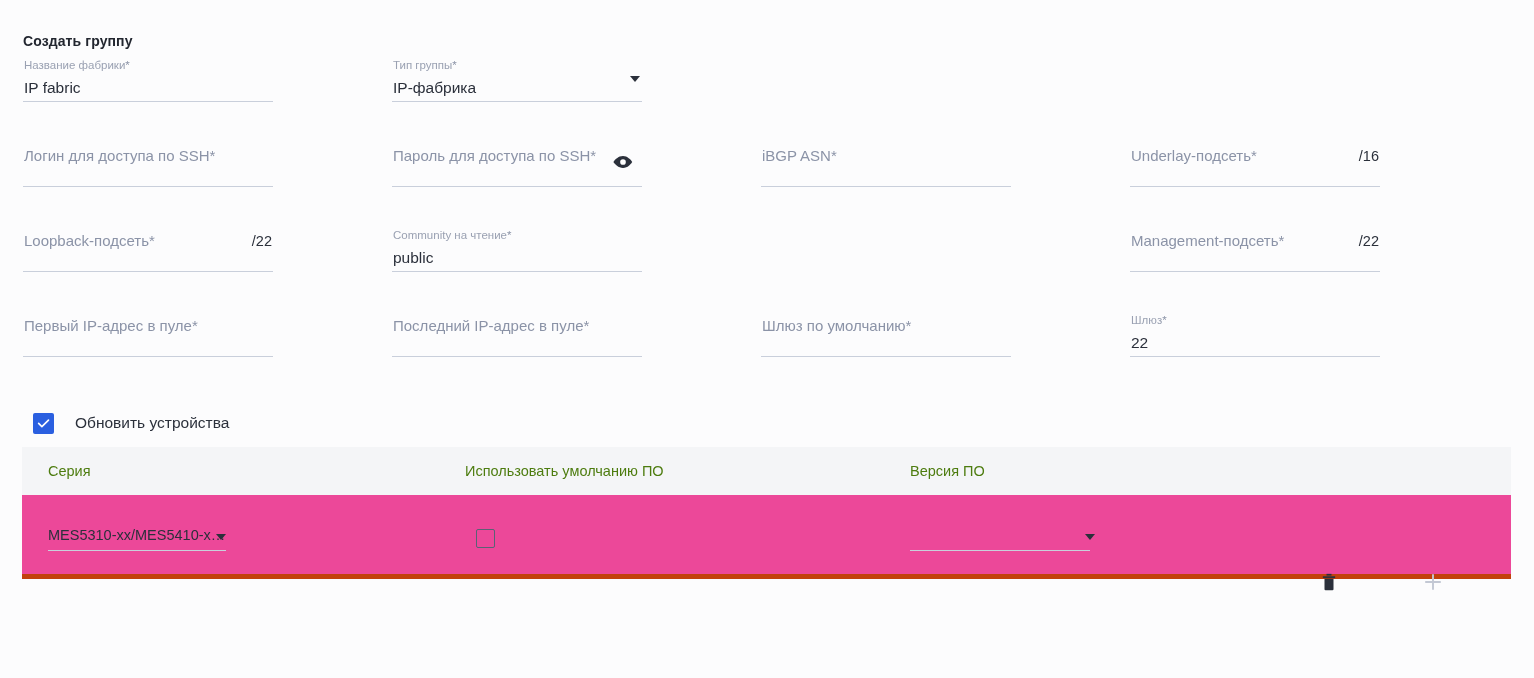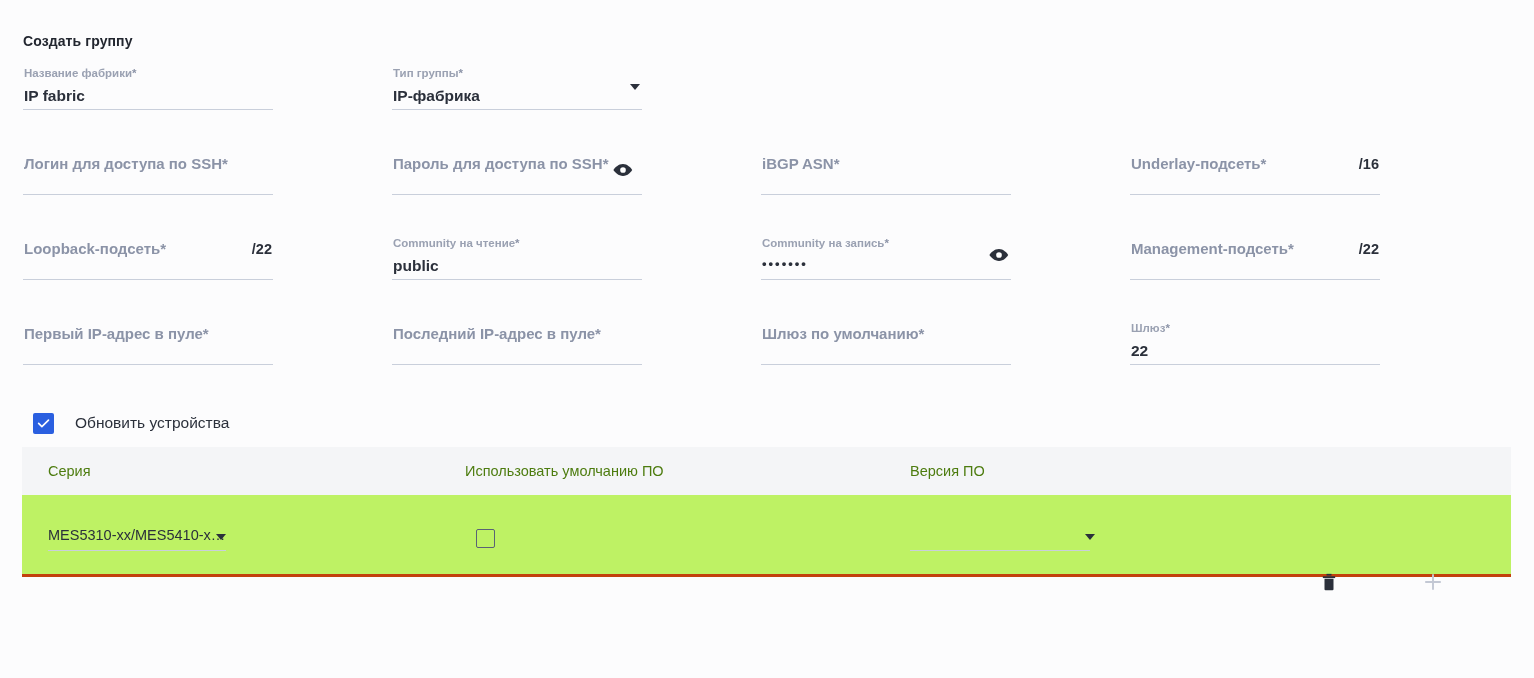--- a/index.html
+++ b/index.html
@@ -33,23 +33,22 @@
     font-weight: bold;
     letter-spacing: .1px;
     color: #22262f;
     line-height: 26px;
   }
 
   
   .form-area {
     position: absolute;
     left: 0;
-    top: 64px;
+    top: 56px;
     width: 1494px;
-    font-weight: bold;
   }
   .form-row {
     position: relative;
     height: 85px;
   }
   .field {
     position: absolute;
     height: 46px;
     box-sizing: border-box;
   }
@@ -172,22 +171,22 @@
     line-height: 18px;
     white-space: nowrap;
   }
   .th-series { left: 26px; }
   .th-actual { left: 443px; }
   .th-version { left: 888px; }
 
   .table-row {
     position: relative;
     height: 79px;
-    border-bottom: 3px solid #c2410c;
-    background: #bef264;
+    border-bottom: 5px solid #c2410c;
+    background: #ec4899;
   }
   .cell-series {
     position: absolute;
     left: 26px;
     top: 28px;
     width: 178px;
     height: 28px;
   }
   .cell-series .sel-text {
     position: absolute;
@@ -362,31 +361,20 @@
         <div class="field-suffix">/22</div>
         <div class="underline"></div>
       </div>
 
       <div class="field filled" style="left:392px; width:250px;">
         <div class="field-label"><span>Community на чтение</span><span class="req">*</span></div>
         <div class="field-value">public</div>
         <div class="underline"></div>
       </div>
 
-      <div class="field filled" style="left:761px; width:250px;">
-        <div class="field-label"><span>Community на запись</span><span class="req">*</span></div>
-        <div class="field-value dots">•••••••</div>
-        <div class="eye-btn" style="left:227px;">
-          <svg width="22" height="22" viewBox="0 0 24 24" aria-hidden="true">
-            <path d="M12 5.5C6.9 5.5 3 9.6 1.6 12c1.4 2.4 5.3 6.5 10.4 6.5S20.6 14.4 22 12c-1.4-2.4-5.3-6.5-10-6.5z" fill="#2b303b"></path>
-            <circle cx="12" cy="12" r="3.1" fill="#ffffff"></circle>
-          </svg>
-        </div>
-        <div class="underline"></div>
-      </div>
 
       <div class="field" style="left:1130px; width:250px;">
         <div class="field-label"><span>Management-подсеть</span><span class="req">*</span></div>
         <div class="field-suffix">/22</div>
         <div class="underline"></div>
       </div>
 
     </div>
 
     <div class="form-row">

